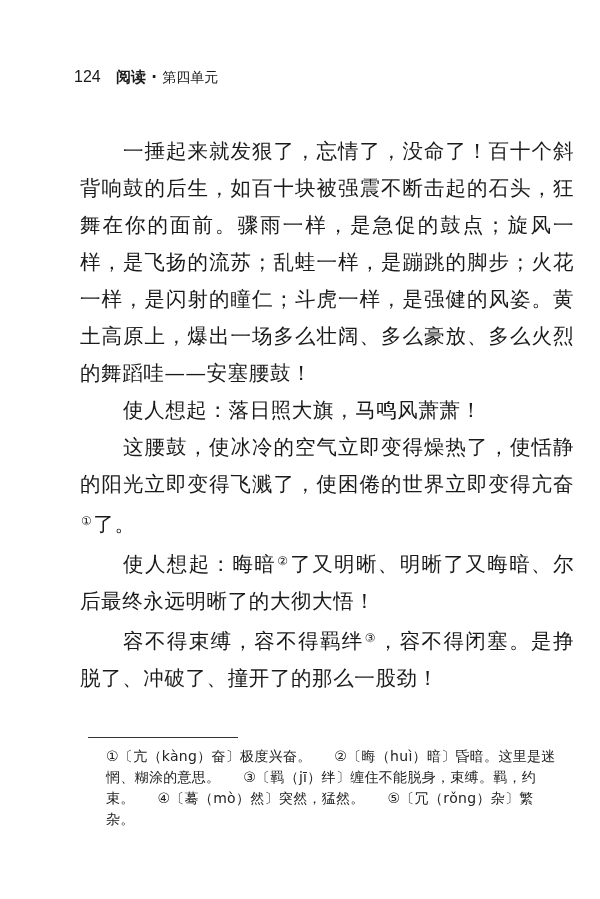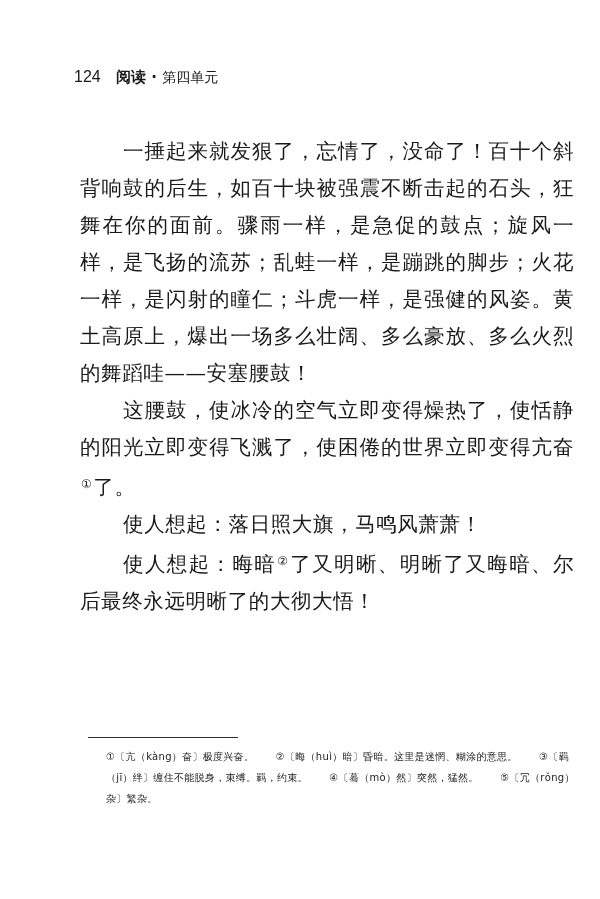--- a/index.html
+++ b/index.html
@@ -6,40 +6,41 @@
   body { width:600px; height:899px; position:relative; overflow:hidden;
          font-family:"DejaVu Serif","Liberation Serif",serif; color:#1a1a1a; }
   .header { position:absolute; left:74px; top:68px; height:22px; display:flex; align-items:baseline; }
   .page-num { font-family:"Liberation Sans","DejaVu Sans",sans-serif; font-weight:normal; font-size:16px; width:42px; }
   .section { font-family:"DejaVu Sans","Liberation Sans",sans-serif; font-weight:bold; font-size:15px; }
   .section .sub { font-weight:normal; font-size:14px; }
   .body { position:absolute; left:80px; top:91px; width:494px; font-size:20.5px; line-height:37px; letter-spacing:0.6px; text-align:justify;margin-top:42px; }
   .body p { margin:0; text-indent:2.1em; }
   sup.fn { font-size:12px; vertical-align:6px; margin:0 1px; }
   .rule { position:absolute; left:88px; top:737px; width:150px; height:1px; background:#333; }
-  .notes { position:absolute; left:106px; top:746px; width:470px; font-size:10px; line-height:21px; letter-spacing:0.3px; font-family:"DejaVu Sans","Liberation Sans",sans-serif; color:#222; }
+  .notes { position:absolute; left:106px; top:746px; width:470px; font-size:14px; line-height:21px; letter-spacing:0.3px; font-family:"DejaVu Sans","Liberation Sans",sans-serif; color:#222; }
   .notes span.note { margin-right:18px; }
 </style>
 </head>
 <body>
 
 <div class="header">
   <span class="page-num">124</span>
   <span class="section">
     <span>阅读</span>
     <span>·</span>
     <span class="sub">第四单元</span>
   </span>
 </div>
 
 <div class="body">
   <p><span>一捶起来就发狠了，忘情了，没命了！百十个斜背响鼓的后生，如百十块被强震不断击起的石头，狂舞在你的面前。骤雨一样，是急促的鼓点；旋风一样，是飞扬的流苏；乱蛙一样，是蹦跳的脚步；火花一样，是闪射的瞳仁；斗虎一样，是强健的风姿。黄土高原上，爆出一场多么壮阔、多么豪放、多么火烈的舞蹈哇——安塞腰鼓！</span></p>
+  <p><span>使人想起：落日照大旗，马鸣风萧萧！</span></p>
   <p><span>这腰鼓，使冰冷的空气立即变得燥热了，使恬静的阳光立即变得飞溅了，使困倦的世界立即变得亢奋</span><sup class="fn">①</sup><span>了。</span></p>
-  <p><span>使人想起：落日照大旗，马鸣风萧萧！</span></p>
   <p><span>使人想起：晦暗</span><sup class="fn">②</sup><span>了又明晰、明晰了又晦暗、尔后最终永远明晰了的大彻大悟！</span></p>
+  <p><span>容不得束缚，容不得羁绊</span><sup class="fn">③</sup><span>，容不得闭塞。是挣脱了、冲破了、撞开了的那么一股劲！</span></p>
 </div>
 
 <div class="rule"></div>
 
 <div class="notes">
   <span class="note">①〔亢（kàng）奋〕极度兴奋。</span>
   <span class="note">②〔晦（huì）暗〕昏暗。这里是迷惘、糊涂的意思。</span>
   <span class="note">③〔羁（jī）绊〕缠住不能脱身，束缚。羁，约束。</span>
   <span class="note">④〔蓦（mò）然〕突然，猛然。</span>
   <span class="note">⑤〔冗（rǒng）杂〕繁杂。</span>

